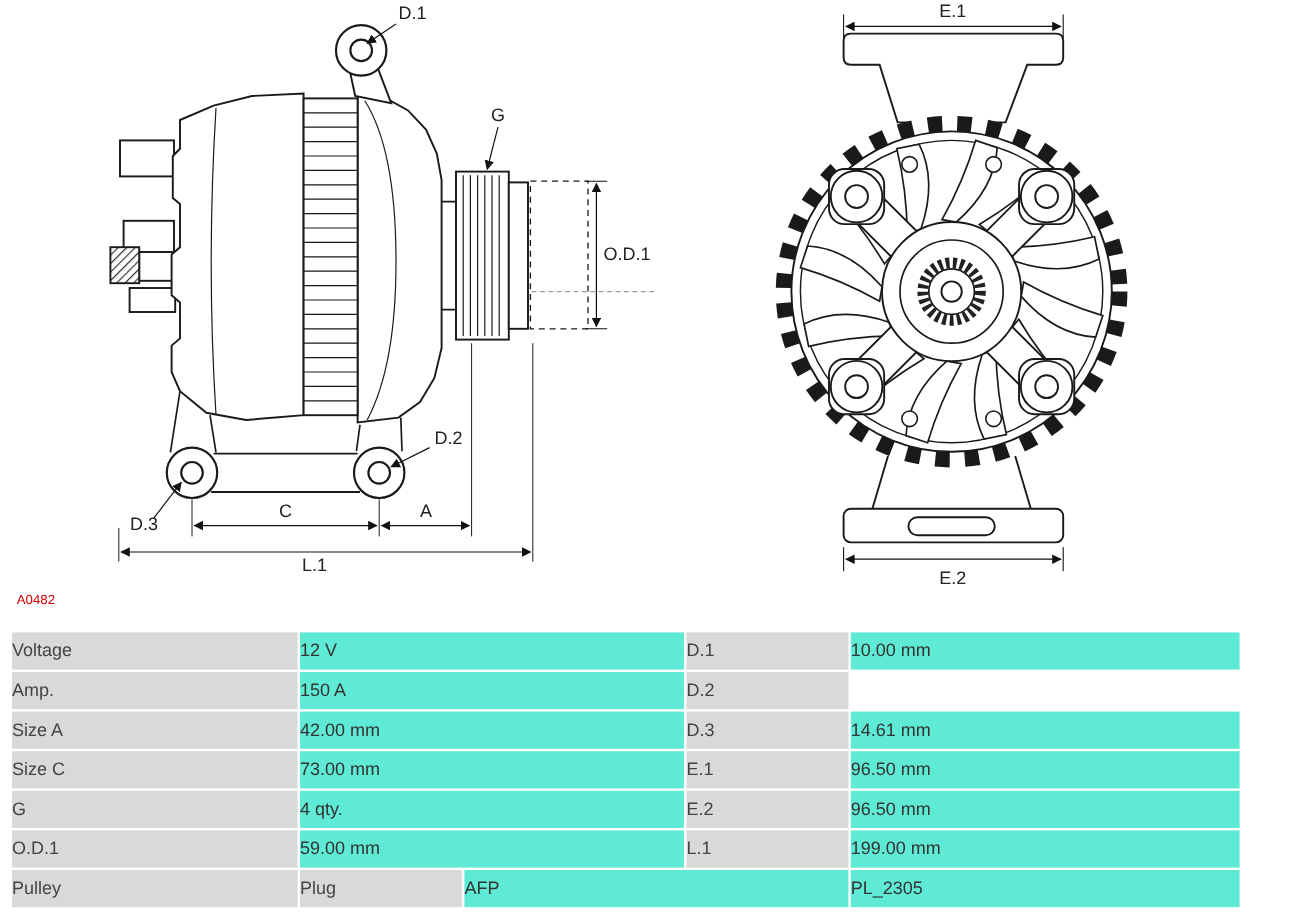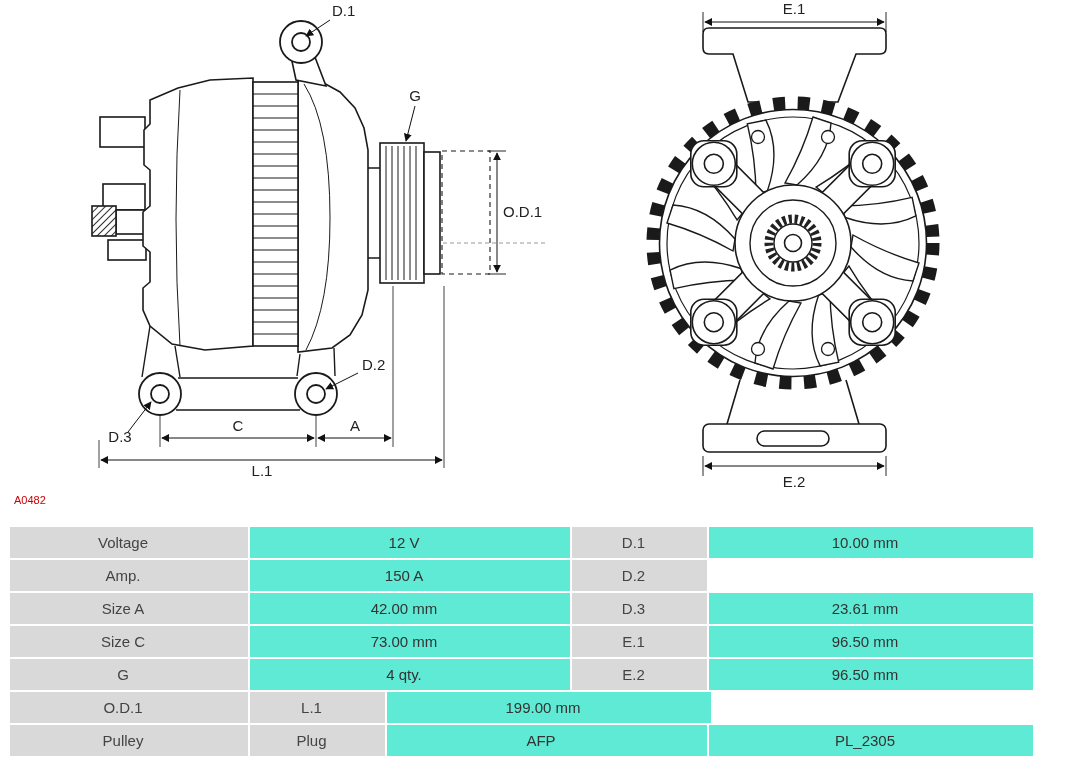--- a/index.html
+++ b/index.html
@@ -26,21 +26,21 @@
   #spec-table {
     position: absolute; left: 10px; top: 527px;
     width: 1048px;
   }
   .spec-row {
     display: flex; gap: 2px; margin-bottom: 2px;
     height: 31px; line-height: 31px;
   }
   .cell {
     box-sizing: border-box;
-    text-align: center;
+    text-align: left;
     padding-right: 12px;
     font-size: 15px;
     overflow: hidden; white-space: nowrap;
   }
   .cell.label { background: #d9d9d9; color: #444; }
   .cell.value { background: #5eead4; color: #333; }
   .c1 { width: 238px; }
   .c2 { width: 320px; }
   .c3 { width: 135px; }
   .c4 { width: 324px; }
@@ -227,36 +227,37 @@
   </div>
   <div class="spec-row">
     <div class="cell label c1">Amp.</div>
     <div class="cell value c2">150 A</div>
     <div class="cell label c3">D.2</div>
   </div>
   <div class="spec-row">
     <div class="cell label c1">Size A</div>
     <div class="cell value c2">42.00 mm</div>
     <div class="cell label c3">D.3</div>
-    <div class="cell value c4">23.61 mm</div>
+    <div class="cell value c4">14.61 mm</div>
   </div>
   <div class="spec-row">
     <div class="cell label c1">Size C</div>
     <div class="cell value c2">73.00 mm</div>
     <div class="cell label c3">E.1</div>
     <div class="cell value c4">96.50 mm</div>
   </div>
   <div class="spec-row">
     <div class="cell label c1">G</div>
     <div class="cell value c2">4 qty.</div>
     <div class="cell label c3">E.2</div>
     <div class="cell value c4">96.50 mm</div>
   </div>
   <div class="spec-row">
     <div class="cell label c1">O.D.1</div>
+    <div class="cell value c2">59.00 mm</div>
     <div class="cell label c3">L.1</div>
     <div class="cell value c4">199.00 mm</div>
   </div>
   <div class="spec-row">
     <div class="cell label c1">Pulley</div>
     <div class="cell label c3">Plug</div>
     <div class="cell value c2">AFP</div>
     <div class="cell value c4">PL_2305</div>
   </div>
 </div>

